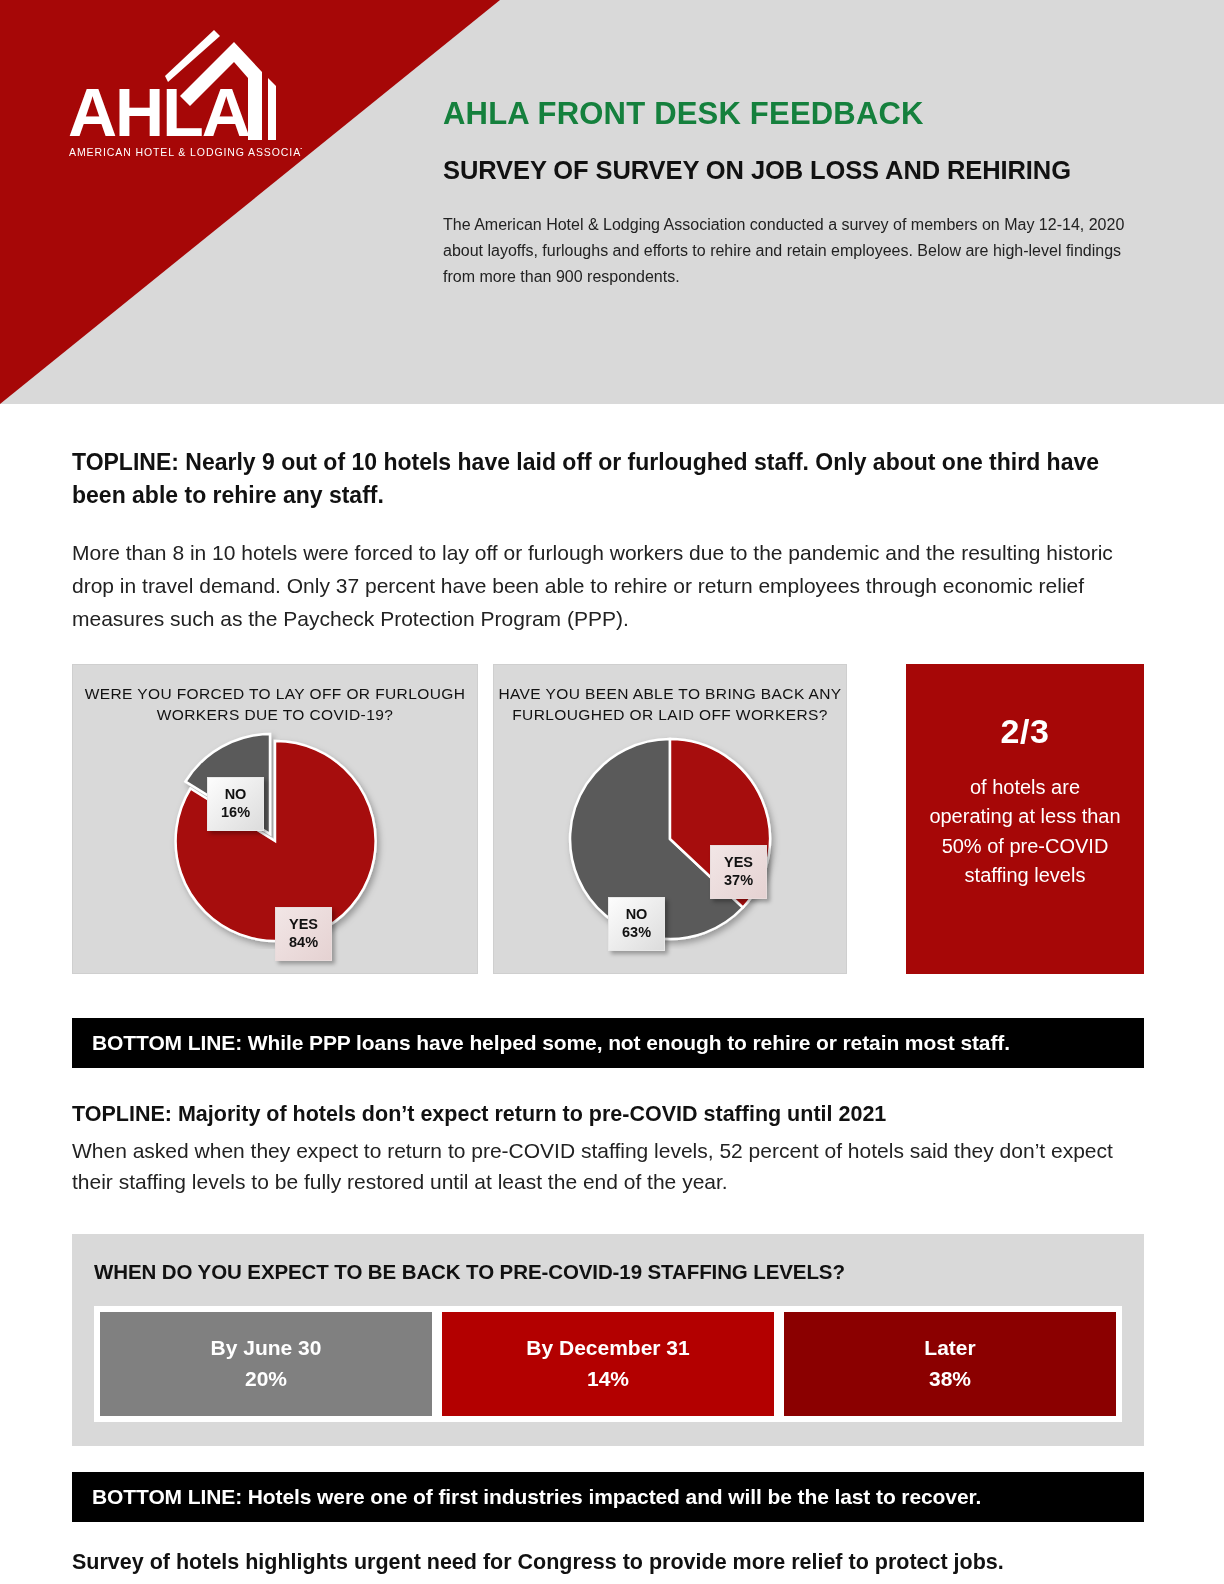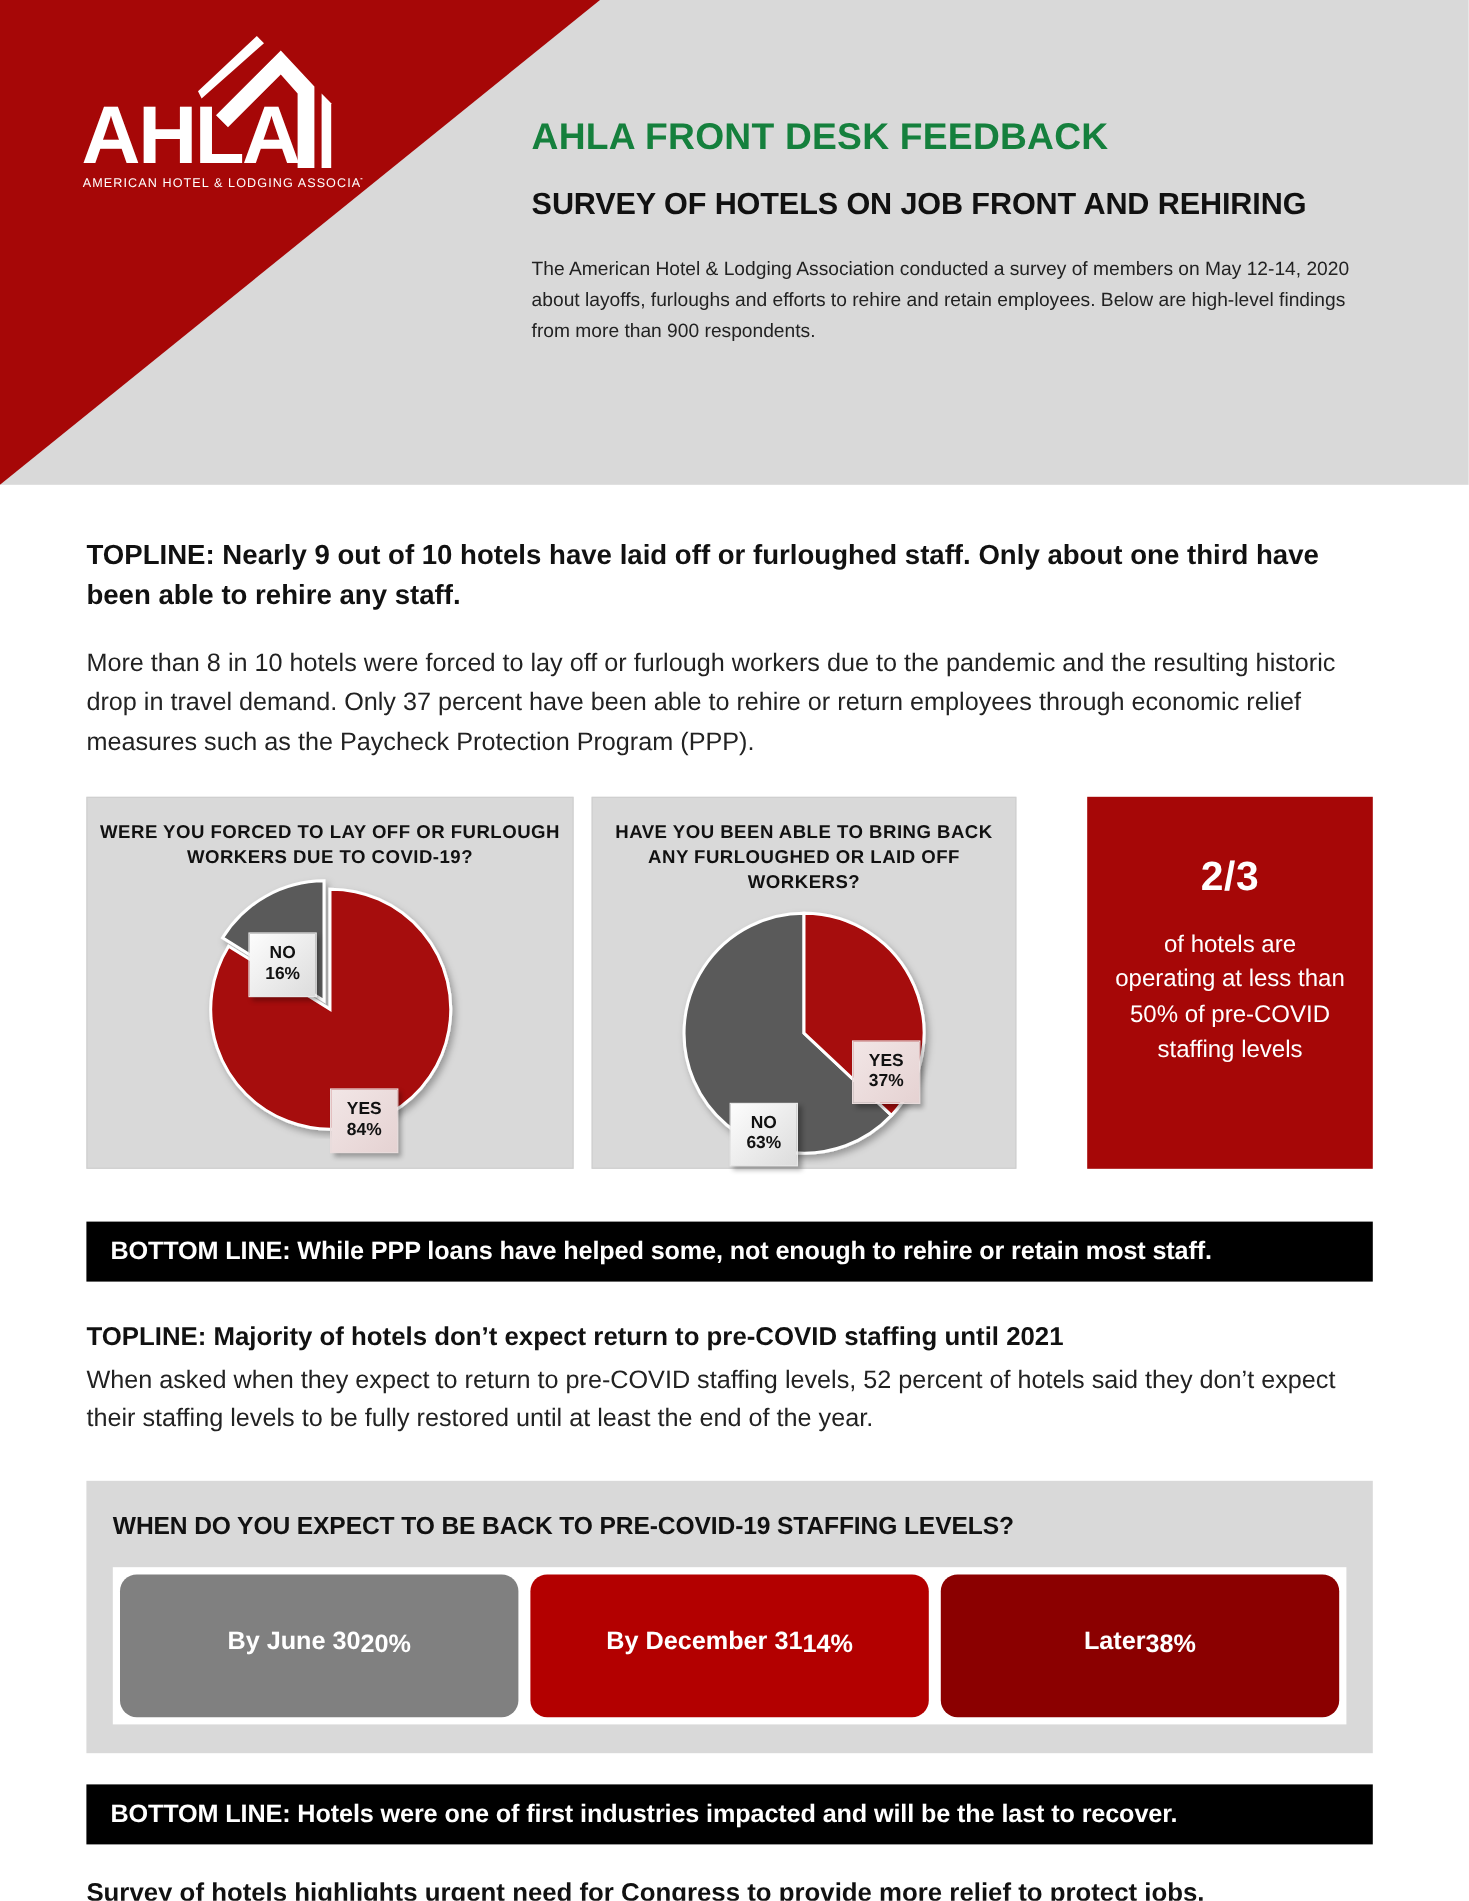--- a/index.html
+++ b/index.html
@@ -115,21 +115,21 @@
     height: 310px;
     background: #a60707;
     color: #ffffff;
     text-align: center;
     box-sizing: border-box;
     padding-top: 48px;
   }
   .panel-title {
     text-align: center;
     font-size: 15.5px;
-    font-weight: bold;
+    font-weight: normal;
     letter-spacing: 0.4px;
     line-height: 1.38;
     padding-top: 18px;
     color: #111;
   }
   .big-frac {
     font-size: 34px;
     font-weight: bold;
     margin-bottom: 22px;
     letter-spacing: 0.5px;
@@ -222,28 +222,27 @@
   }
   .staff-bars {
     display: flex;
     gap: 10px;
     background: #ffffff;
     padding: 6px;
     box-sizing: border-box;
   }
   .staff-bar {
     flex: 1 1 0;
-    height: 119px;
+    height: 104px;
     display: flex;
-    flex-direction: row;
+    flex-direction: column;
     align-items: center;
     justify-content: center;
     color: #ffffff;
     font-weight: bold;
-    border-radius: 14px;
   }
   .staff-bar .lab { font-size: 21px; margin-bottom: 7px; }
   .staff-bar .val { font-size: 21px; }
 
   .closing {
     font-size: 21.5px;
     font-weight: bold;
     margin: 28px 0 0 0;
     color: #111;
   }
@@ -262,21 +261,21 @@
       <path d="M103 48 L152 2 L158 8 L106 54 Z" fill="#ffffff"></path>
 
       <text x="6" y="108" font-family="Liberation Sans, sans-serif" font-size="68" font-weight="bold" fill="#ffffff" letter-spacing="-2">AHLA</text>
 
       <text x="7" y="128" font-family="Liberation Sans, sans-serif" font-size="10.5" fill="#ffffff" letter-spacing="0.9">AMERICAN HOTEL &amp; LODGING ASSOCIATION</text>
     </svg>
   </div>
 
   <div class="header-text">
     <div class="kicker">AHLA FRONT DESK FEEDBACK</div>
-    <div class="subhead">SURVEY OF HOTELS ON JOB FRONT AND REHIRING</div>
+    <div class="subhead">SURVEY OF SURVEY ON JOB LOSS AND REHIRING</div>
     <p class="intro">The American Hotel &amp; Lodging Association conducted a survey of members on May 12-14, 2020 about layoffs, furloughs and efforts to rehire and retain employees. Below are high-level findings from more than 900 respondents.</p>
   </div>
 </div>
 
 <div class="body-wrap">
   <div class="pad">
 
     <p class="topline">TOPLINE: Nearly 9 out of 10 hotels have laid off or furloughed staff. Only about one third have been able to rehire any staff.</p>
     <p class="para">More than 8 in 10 hotels were forced to lay off or furlough workers due to the pandemic and the resulting historic drop in travel demand. Only 37 percent have been able to rehire or return employees through economic relief measures such as the Paycheck Protection Program (PPP).</p>
 

